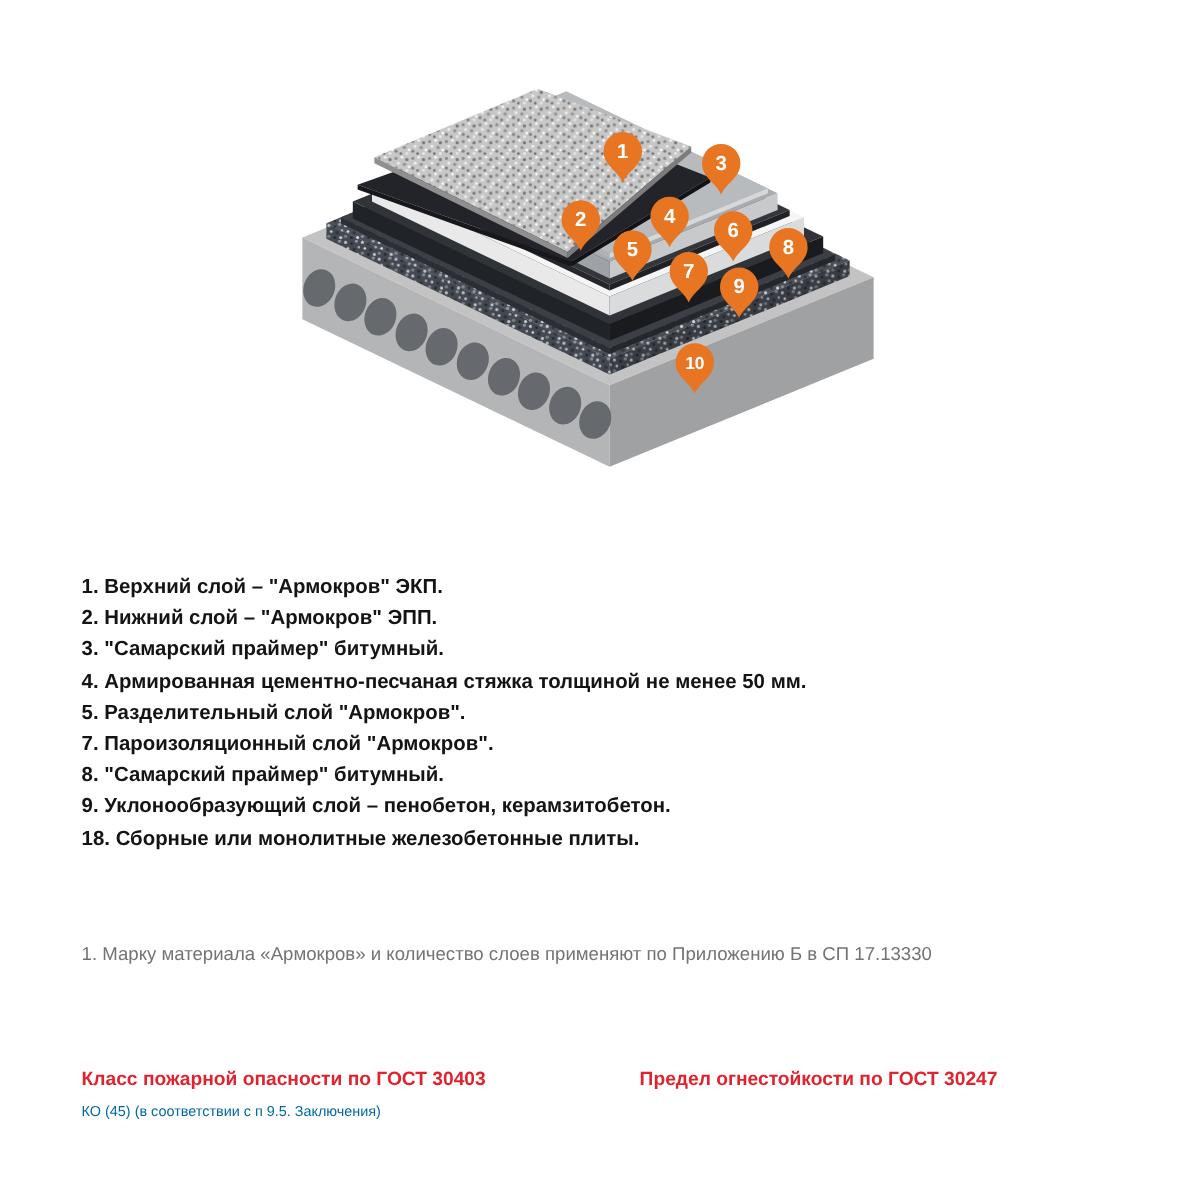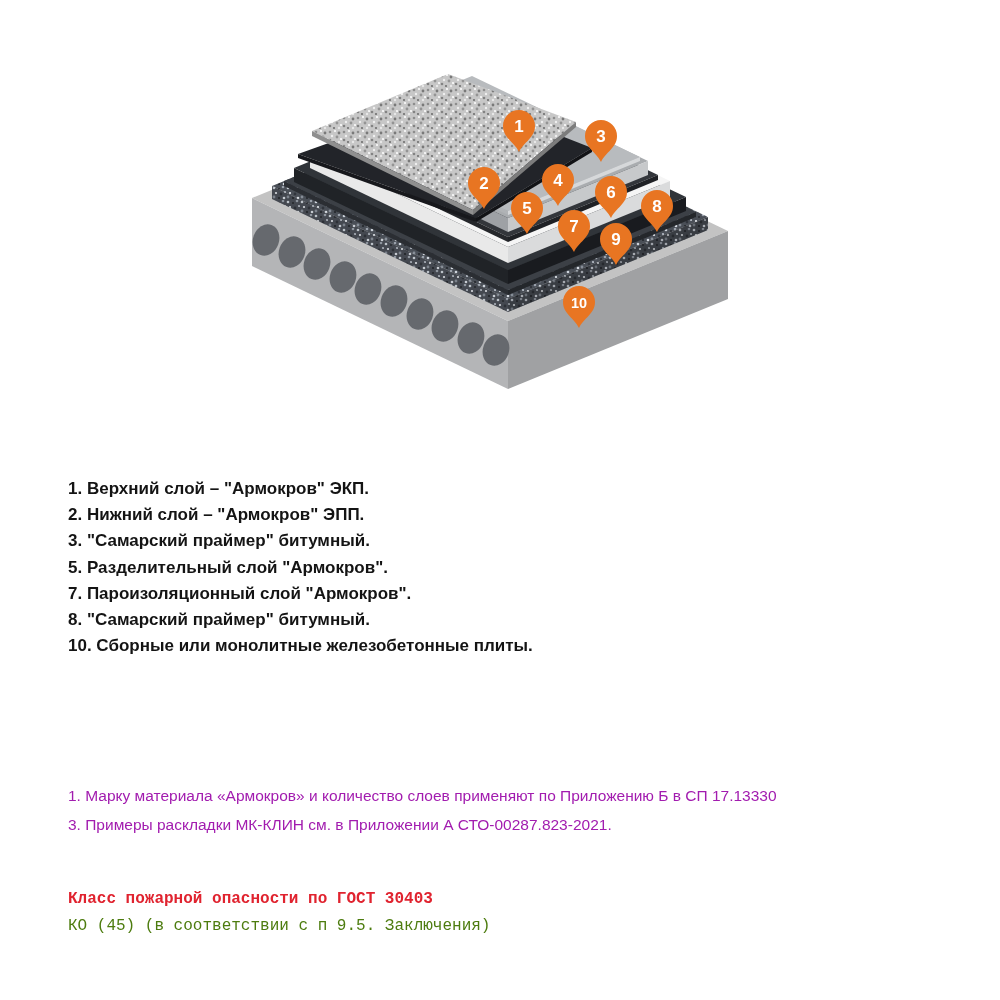--- a/index.html
+++ b/index.html
@@ -6,27 +6,27 @@
   body{
     width:1000px;height:1000px;background:#ffffff;position:relative;
     font-family:"Liberation Sans",sans-serif;color:#141414;overflow:hidden;
   }
   #diagram{position:absolute;left:230px;top:60px;}
 
   .legend{position:absolute;left:68px;top:476px;}
   .legend-item{font-size:17px;font-weight:700;color:#141414;line-height:26.2px;white-space:nowrap;}
 
   .notes{position:absolute;left:68px;top:781px;}
-  .note-item{font-size:15.5px;font-weight:400;color:#a21caf;line-height:29px;white-space:nowrap;}
+  .note-item{font-size:15.5px;font-weight:400;color:#737373;line-height:29px;white-space:nowrap;}
 
   .footer-col{position:absolute;top:889px;}
-  #footer-left{left:68px;font-family:Liberation Mono, monospace;}
+  #footer-left{left:68px;}
   #footer-right{left:533px;}
   .footer-title{font-size:16px;font-weight:700;color:#E0232F;line-height:21px;white-space:nowrap;}
-  .footer-value{font-size:16px;font-weight:400;color:#4d7c0f;line-height:21px;margin-top:6px;white-space:nowrap;}
+  .footer-value{font-size:12px;font-weight:400;color:#0369a1;line-height:21px;margin-top:6px;white-space:nowrap;}
 
   .pin path{fill:#E87522;}
   .pin text{
     fill:#ffffff;font-weight:700;font-size:17px;text-anchor:middle;
     font-family:"Liberation Sans",sans-serif;
   }
   .pin.small text{font-size:14.5px;}
 </style>
 </head>
 <body>
@@ -172,30 +172,32 @@
   <g class="pin small" transform="translate(349,268)">
     <path d="M0,0 C-4.5,-10 -16,-14 -16,-26 A16,16 0 1 1 16,-26 C16,-14 4.5,-10 0,0 Z"></path>
     <text x="0" y="-20.5">10</text>
   </g>
 </svg>
 
 <div class="legend">
   <div class="legend-item">1. Верхний слой – "Армокров" ЭКП.</div>
   <div class="legend-item">2. Нижний слой – "Армокров" ЭПП.</div>
   <div class="legend-item">3. "Самарский праймер" битумный.</div>
+  <div class="legend-item">4. Армированная цементно-песчаная стяжка толщиной не менее 50 мм.</div>
   <div class="legend-item">5. Разделительный слой "Армокров".</div>
   <div class="legend-item">7. Пароизоляционный слой "Армокров".</div>
   <div class="legend-item">8. "Самарский праймер" битумный.</div>
-  <div class="legend-item">10. Сборные или монолитные железобетонные плиты.</div>
+  <div class="legend-item">9. Уклонообразующий слой – пенобетон, керамзитобетон.</div>
+  <div class="legend-item">18. Сборные или монолитные железобетонные плиты.</div>
 </div>
 
 <div class="notes">
   <div class="note-item">1. Марку материала «Армокров» и количество слоев применяют по Приложению Б в СП 17.13330</div>
-  <div class="note-item">3. Примеры раскладки МК-КЛИН см. в Приложении А СТО-00287.823-2021.</div>
 </div>
 
 <div class="footer-col" id="footer-left">
   <div class="footer-title">Класс пожарной опасности по ГОСТ 30403</div>
   <div class="footer-value">КО (45) (в соответствии с п 9.5. Заключения)</div>
 </div>
 
 <div class="footer-col" id="footer-right">
+  <div class="footer-title">Предел огнестойкости по ГОСТ 30247</div>
 </div>
 
 </body></html>

